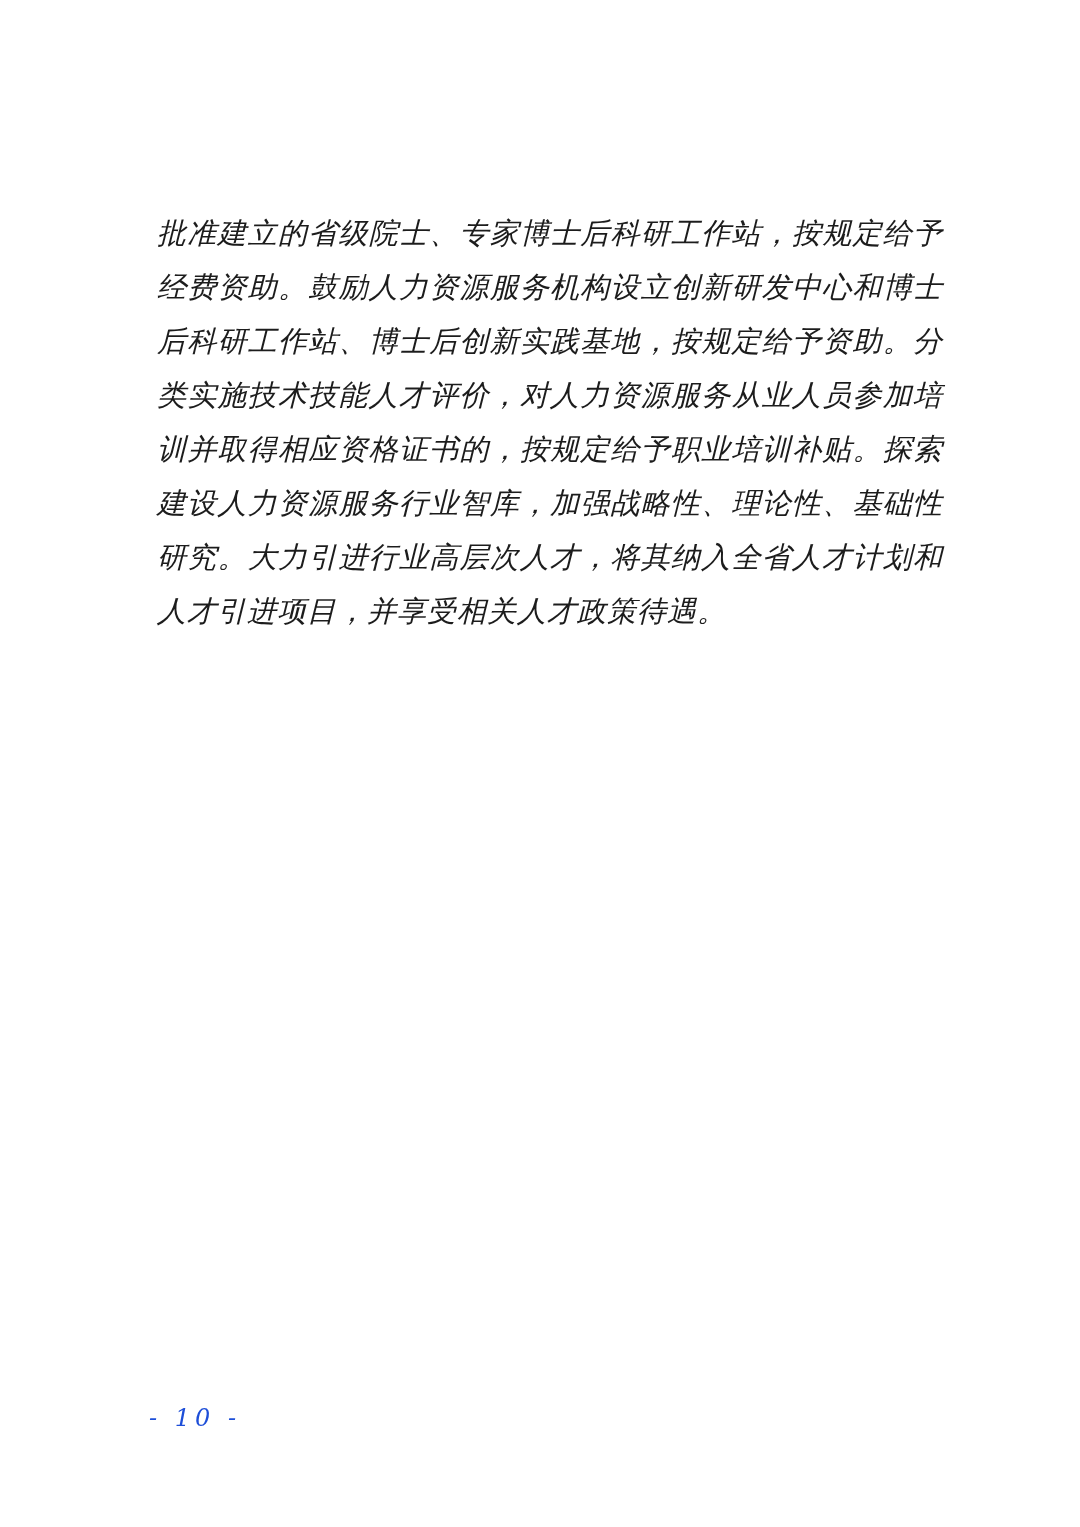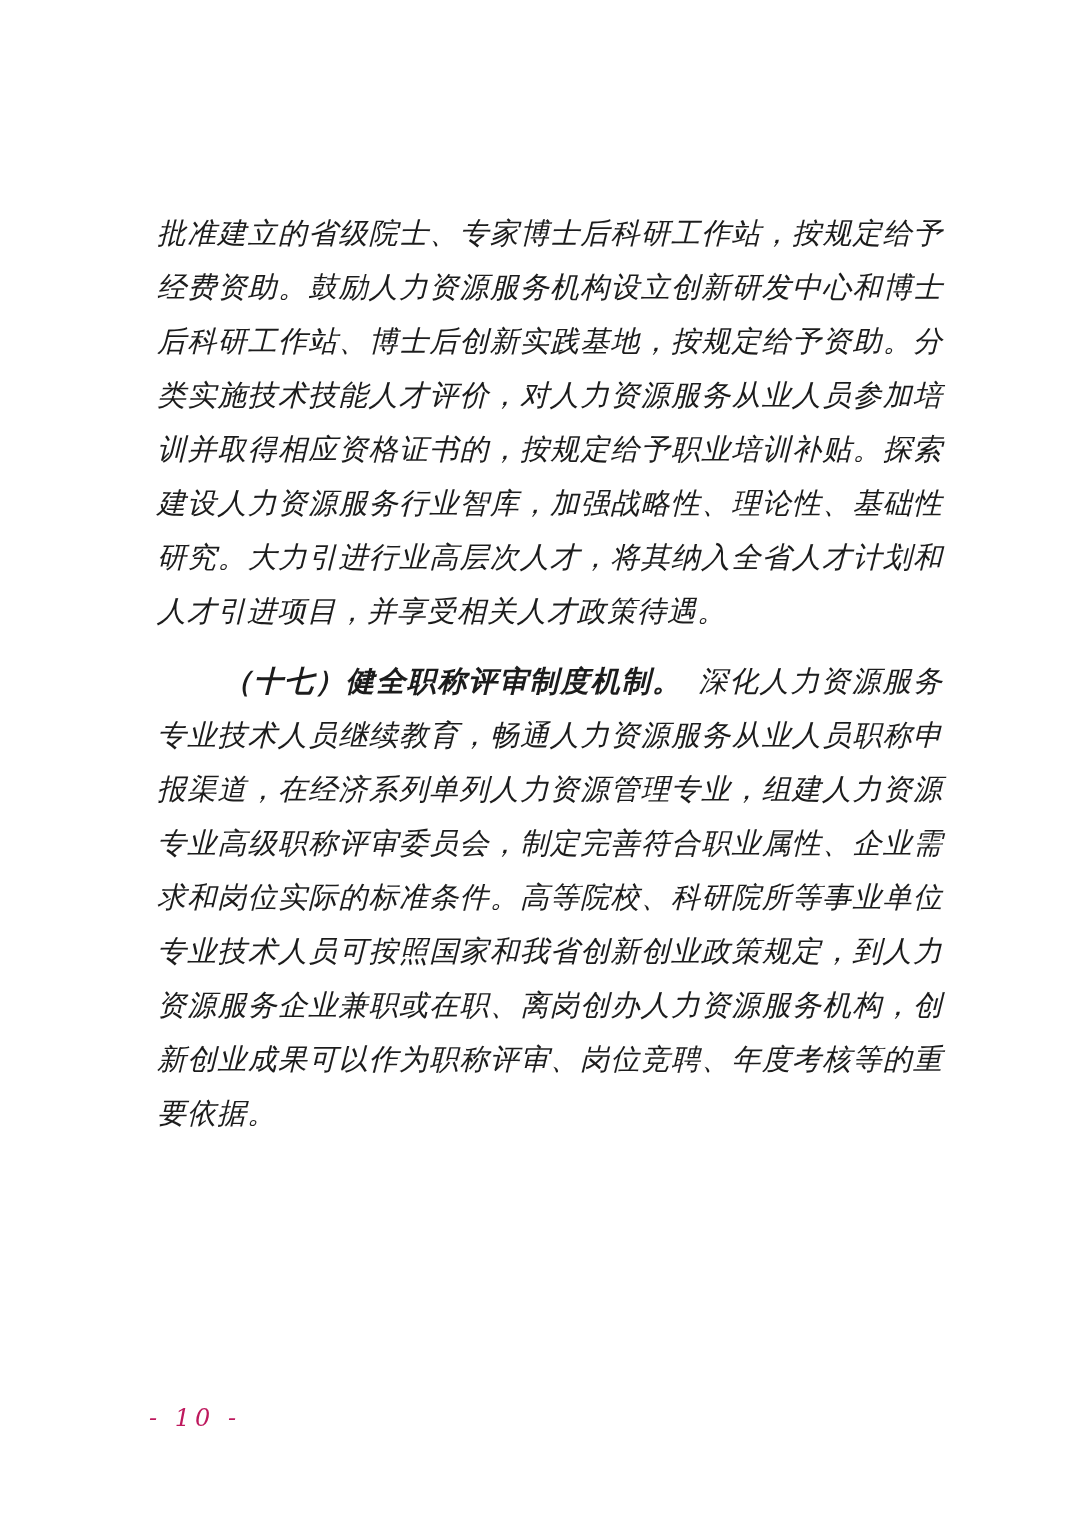--- a/index.html
+++ b/index.html
@@ -42,32 +42,31 @@
     letter-spacing: 1px;
     color: #111111;
   }
   .page-number {
     position: absolute;
     left: 133px;
     top: 1387px;
     font-size: 24px;
     line-height: 30px;
     letter-spacing: 5px;
-    color: #be185d;
+    color: #1d4ed8;
     font-family: "DejaVu Serif", "Liberation Serif", serif;
   }
 </style>
 </head>
 <body>
 
 <div class="page">
   <div class="content">
 
     <p class="body-text">批准建立的省级院士、专家博士后科研工作站，按规定给予经费资助。鼓励人力资源服务机构设立创新研发中心和博士后科研工作站、博士后创新实践基地，按规定给予资助。分类实施技术技能人才评价，对人力资源服务从业人员参加培训并取得相应资格证书的，按规定给予职业培训补贴。探索建设人力资源服务行业智库，加强战略性、理论性、基础性研究。大力引进行业高层次人才，将其纳入全省人才计划和人才引进项目，并享受相关人才政策待遇。</p>
 
-    <p class="body-text indent"><span class="lead-bold">（十七）健全职称评审制度机制。</span><span>深化人力资源服务专业技术人员继续教育，畅通人力资源服务从业人员职称申报渠道，在经济系列单列人力资源管理专业，组建人力资源专业高级职称评审委员会，制定完善符合职业属性、企业需求和岗位实际的标准条件。高等院校、科研院所等事业单位专业技术人员可按照国家和我省创新创业政策规定，到人力资源服务企业兼职或在职、离岗创办人力资源服务机构，创新创业成果可以作为职称评审、岗位竞聘、年度考核等的重要依据。</span></p>
 
 
 
   </div>
 
   <div class="page-number">- 10 -</div>
 </div>
 
 </body></html>

